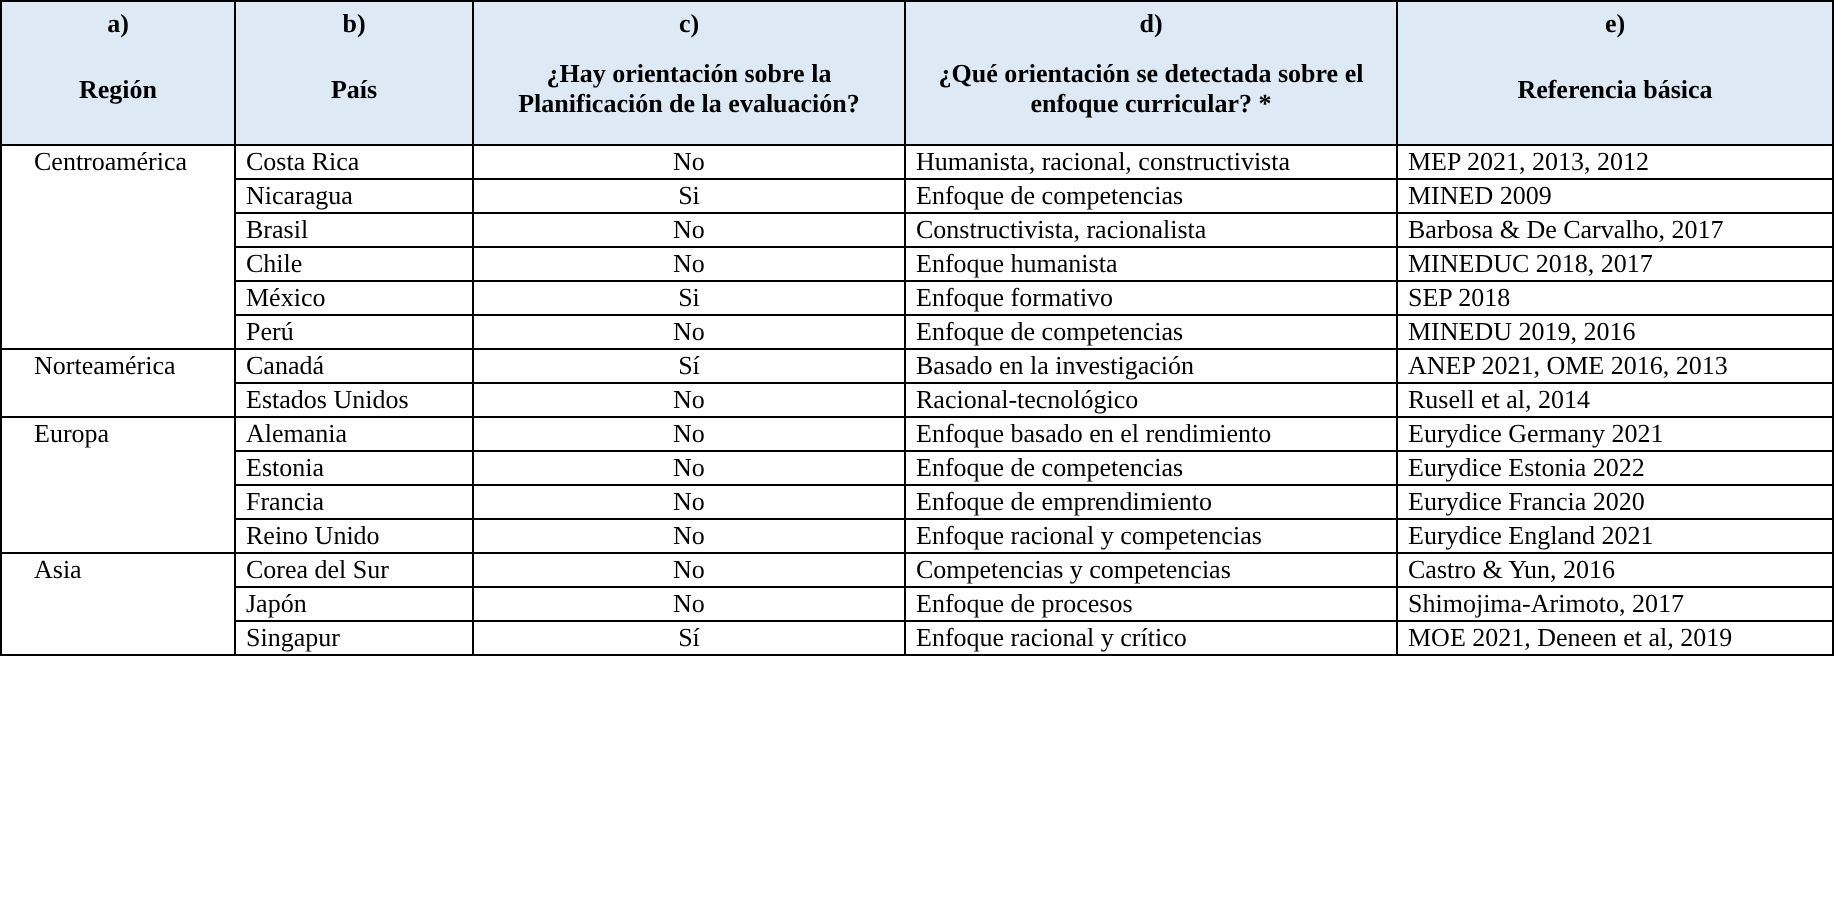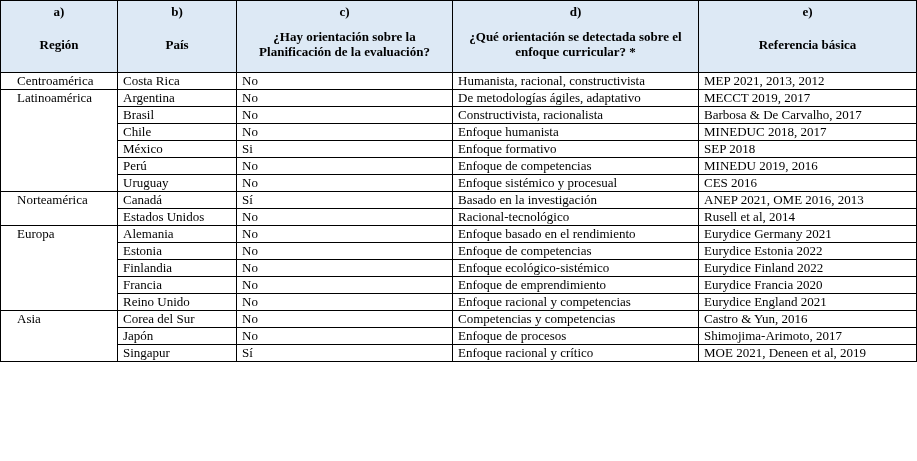--- a/index.html
+++ b/index.html
@@ -36,21 +36,21 @@
       border-bottom: 1px solid #000;
       height: 16px;
       padding: 0 5px;
       line-height: 16px;
       white-space: nowrap;
       overflow: hidden;
     }
     td.region { border-bottom: none; padding-left: 16px; }
     td.region.first { border-top: 1px solid #000; }
     td.region.last { border-bottom: 1px solid #000; }
-    td.center { }
+    td.center { text-align: center; }
   </style>
 </head>
 <body>
 
 <table>
   <colgroup>
     <col class="c1">
       <col class="c2">
       <col class="c3">
       <col class="c4">
@@ -82,25 +82,25 @@
   </thead>
   <tbody id="tbody">
       <tr>
         <td class="region first">Centroamérica</td>
         <td>Costa Rica</td>
         <td class="center">No</td>
         <td>Humanista, racional, constructivista</td>
         <td>MEP 2021, 2013, 2012</td>
       </tr>
       <tr>
-        <td class="region first">Latinoamérica</td>
-        <td>Argentina</td>
-        <td class="center">No</td>
-        <td>De metodologías ágiles, adaptativo</td>
-        <td>MECCT 2019, 2017</td>
+        <td class="region"></td>
+        <td>Nicaragua</td>
+        <td class="center">Si</td>
+        <td>Enfoque de competencias</td>
+        <td>MINED 2009</td>
       </tr>
       <tr>
         <td class="region"></td>
         <td>Brasil</td>
         <td class="center">No</td>
         <td>Constructivista, racionalista</td>
         <td>Barbosa &amp; De Carvalho, 2017</td>
       </tr>
       <tr>
         <td class="region"></td>
@@ -117,27 +117,20 @@
         <td>SEP 2018</td>
       </tr>
       <tr>
         <td class="region"></td>
         <td>Perú</td>
         <td class="center">No</td>
         <td>Enfoque de competencias</td>
         <td>MINEDU 2019, 2016</td>
       </tr>
       <tr>
-        <td class="region last"></td>
-        <td>Uruguay</td>
-        <td class="center">No</td>
-        <td>Enfoque sistémico y procesual</td>
-        <td>CES 2016</td>
-      </tr>
-      <tr>
         <td class="region first">Norteamérica</td>
         <td>Canadá</td>
         <td class="center">Sí</td>
         <td>Basado en la investigación</td>
         <td>ANEP 2021, OME 2016, 2013</td>
       </tr>
       <tr>
         <td class="region last"></td>
         <td>Estados Unidos</td>
         <td class="center">No</td>
@@ -150,27 +143,20 @@
         <td class="center">No</td>
         <td>Enfoque basado en el rendimiento</td>
         <td>Eurydice Germany 2021</td>
       </tr>
       <tr>
         <td class="region"></td>
         <td>Estonia</td>
         <td class="center">No</td>
         <td>Enfoque de competencias</td>
         <td>Eurydice Estonia 2022</td>
-      </tr>
-      <tr>
-        <td class="region"></td>
-        <td>Finlandia</td>
-        <td class="center">No</td>
-        <td>Enfoque ecológico-sistémico</td>
-        <td>Eurydice Finland 2022</td>
       </tr>
       <tr>
         <td class="region"></td>
         <td>Francia</td>
         <td class="center">No</td>
         <td>Enfoque de emprendimiento</td>
         <td>Eurydice Francia 2020</td>
       </tr>
       <tr>
         <td class="region last"></td>

